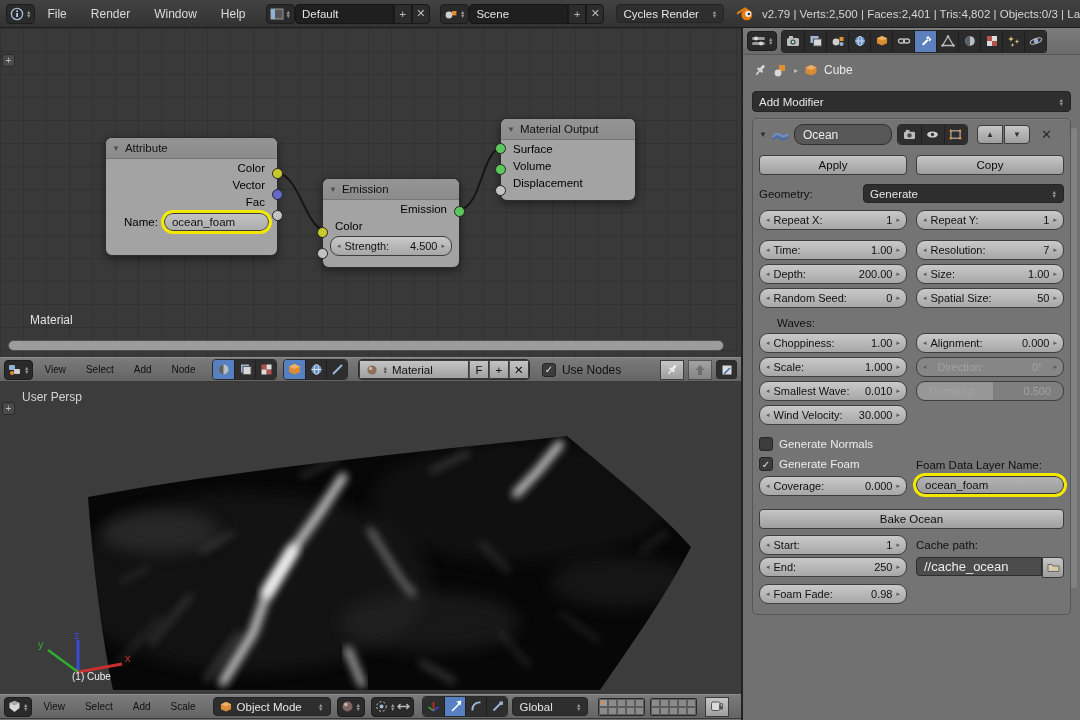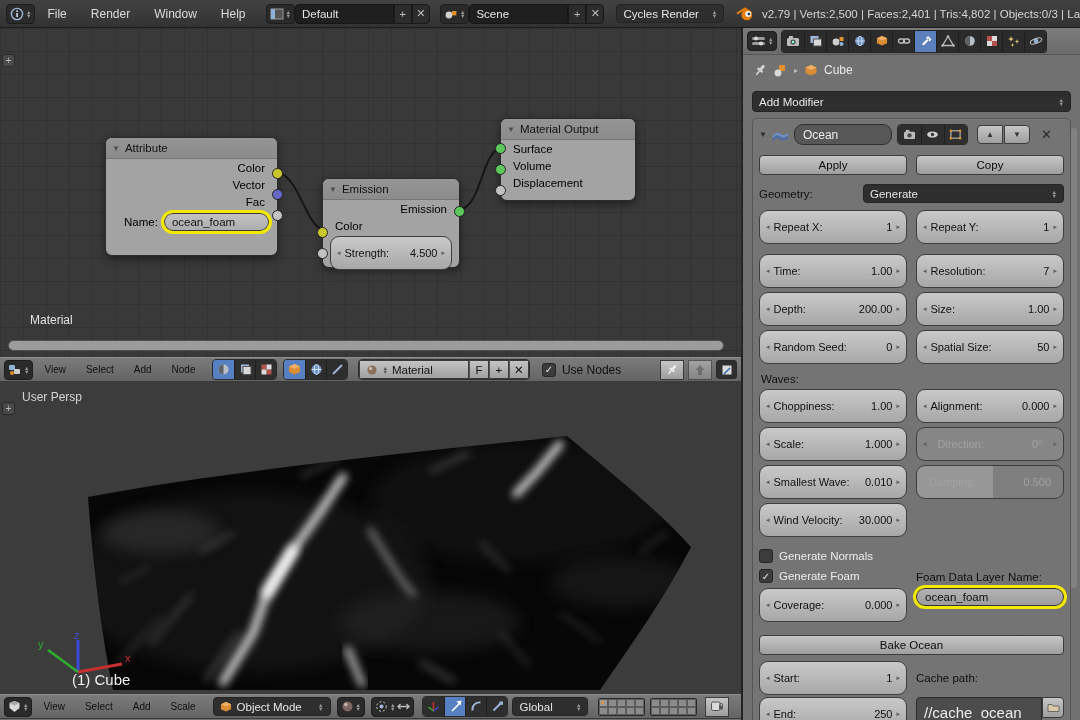--- a/index.html
+++ b/index.html
@@ -1,21 +1,21 @@
 <!DOCTYPE html>
 <html><head>
 <meta charset="utf-8">
 <style>
   * { margin:0; padding:0; box-sizing:border-box; }
   html,body { width:1080px; height:720px; overflow:hidden; }
   body { font-family:"Liberation Sans", sans-serif; font-size:12px; background:#717171; position:relative; color:#000; }
 
   
   .pill { display:flex; align-items:center; height:17px; border:1px solid #3e3e3e; border-radius:9px;
-          background:linear-gradient(#c9c9c9,#a7a7a7); font-size:11px; padding:16px 4px; color:#111; }
+          background:linear-gradient(#c9c9c9,#a7a7a7); font-size:11px; padding:9px 4px; color:#111; }
   .pill .na { font-size:7px; color:#5c5c5c; padding:0 2px; }
   .pill .nl { flex:1; padding-left:2px; white-space:nowrap; }
   .pill .nv { padding-right:2px; white-space:nowrap; }
   .pill.disabled { background:#868686; color:#9e9e9e;gap:7px; }
   .pill.disabled .nl,.pill.disabled .nv { color:#a2a2a2; }
   .pill.fill50 { background:linear-gradient(to right,#979797 0 52%,#7f7f7f 52% 100%); }
   .btn { display:flex; align-items:center; justify-content:center; height:20px; border:1px solid #3c3c3c;
          border-radius:4px; background:linear-gradient(#c6c6c6,#9e9e9e); font-size:11.5px; color:#0c0c0c; cursor:default; }
   .darkdrop { display:flex; align-items:center; height:19px; border:1px solid #242424; border-radius:4px;
               background:#2e2e2e; color:#e6e6e6; font-size:11.5px; padding:0 6px; }
@@ -69,43 +69,43 @@
   .hgroup { display:flex; border-radius:4px; overflow:hidden; border:1px solid #2a2a2a; }
   .hbtn { width:21px; height:19px; background:#2e2e2e; display:flex; align-items:center; justify-content:center; }
   .hbtn + .hbtn { border-left:1px solid #1f1f1f; }
   .hbtn.active { background:#5680c2; }
   .lightfield { display:flex; align-items:center; height:19px; background:linear-gradient(#c4c4c4,#a0a0a0);
                 border:1px solid #3a3a3a; color:#111; font-size:11.5px; padding:0 6px; gap:4px; }
 
   
   #viewport { position:absolute; left:0; top:382px; width:741px; height:312px; background:#3c3c3c; overflow:hidden; }
   #vp-label { position:absolute; left:22px; top:8px; color:#d4d4d4; font-size:12px; }
-  #vp-object { position:absolute; left:72px; top:289px; color:#efefef; font-size:15px; }
+  #vp-object { position:absolute; left:72px; top:289px; color:#efefef; font-size:10px; }
 
   
   #props { position:absolute; left:741px; top:28px; width:339px; height:692px; background:#717171; border-left:2px solid #222; }
   #props-tabs { height:27px; background:linear-gradient(#7c7c7c,#6b6b6b); border-bottom:1px solid #565656;
                 display:flex; align-items:center; padding:0 4px; gap:4px; }
   .tabgroup { display:flex; border:1px solid #242424; border-radius:3px; overflow:hidden; }
   .ptab { width:22px; height:21px; background:#2b2b2b; display:flex; align-items:center; justify-content:center; }
   .ptab + .ptab { border-left:1px solid #1e1e1e; }
   .ptab.active { background:#5b80bd; }
   #props-crumb { height:30px; display:flex; align-items:center; gap:6px; padding:0 10px; color:#e9e9e9; font-size:12px; }
   #props-body { padding:6px 9px 0 9px; }
   #modbox { margin-top:6px; border:1px solid #565656; border-radius:5px; padding:5px 6px 10px 6px; background:#747474;
             box-shadow:inset 0 1px 0 rgba(255,255,255,.08); }
   .modhead { display:flex; align-items:center; gap:5px; }
   .oceanname { flex:0 0 98px; display:flex; align-items:center; height:21px; background:#575757; border:1px solid #303030;
                border-radius:9px; color:#ececec; padding:0 8px; font-size:12px; }
   .upbtn { width:26px; height:19px; border:1px solid #3c3c3c; background:linear-gradient(#c6c6c6,#9e9e9e);
            display:flex; align-items:center; justify-content:center; font-size:8px; color:#333; }
   .textfield-light { display:flex; align-items:center; height:18px; background:linear-gradient(#b3b3b3,#9d9d9d);
                      border:1px solid #333; border-radius:9px; padding:0 8px; font-size:11.5px; color:#101010; flex:1; }
-  .textfield-dark { display:flex; align-items:center; height:31px; background:#4c4c4c; border:1px solid #2c2c2c;
-                    border-radius:4px 0 0 4px; padding:0 7px; font-size:15px; color:#ececec; flex:1; }
+  .textfield-dark { display:flex; align-items:center; height:19px; background:#4c4c4c; border:1px solid #2c2c2c;
+                    border-radius:4px 0 0 4px; padding:0 7px; font-size:13px; color:#ececec; flex:1; }
   #props-scroll { position:absolute; right:3px; top:100px; width:6px; height:460px; background:#8d8d8d; border-radius:3px; opacity:.6; }
   svg { display:block; }
 </style>
 </head>
 <body>
 
 <div id="infobar">
   <div class="iconbtn-dark" style="margin-left:6px">
     <svg width="14" height="14" viewBox="0 0 14 14">
         <circle cx="7" cy="7" r="5.6" fill="none" stroke="#9fb7d8" stroke-width="1.4"></circle>
@@ -764,21 +764,21 @@
         <div class="col">
             <div class="pill">
               <span class="na">◂</span>
               <span class="nl">Spatial Size:</span>
               <span class="nv">50</span>
               <span class="na">▸</span>
             </div>
           </div>
       </div>
 
-      <div class="seclabel" style="margin:9px 0 0 2px">Waves:</div>
+      <div class="seclabel" style="margin:9px 0 0 18px">Waves:</div>
       <div class="row">
         <div class="col">
             <div class="pill">
               <span class="na">◂</span>
               <span class="nl">Choppiness:</span>
               <span class="nv">1.00</span>
               <span class="na">▸</span>
             </div>
           </div>
         <div class="col">

